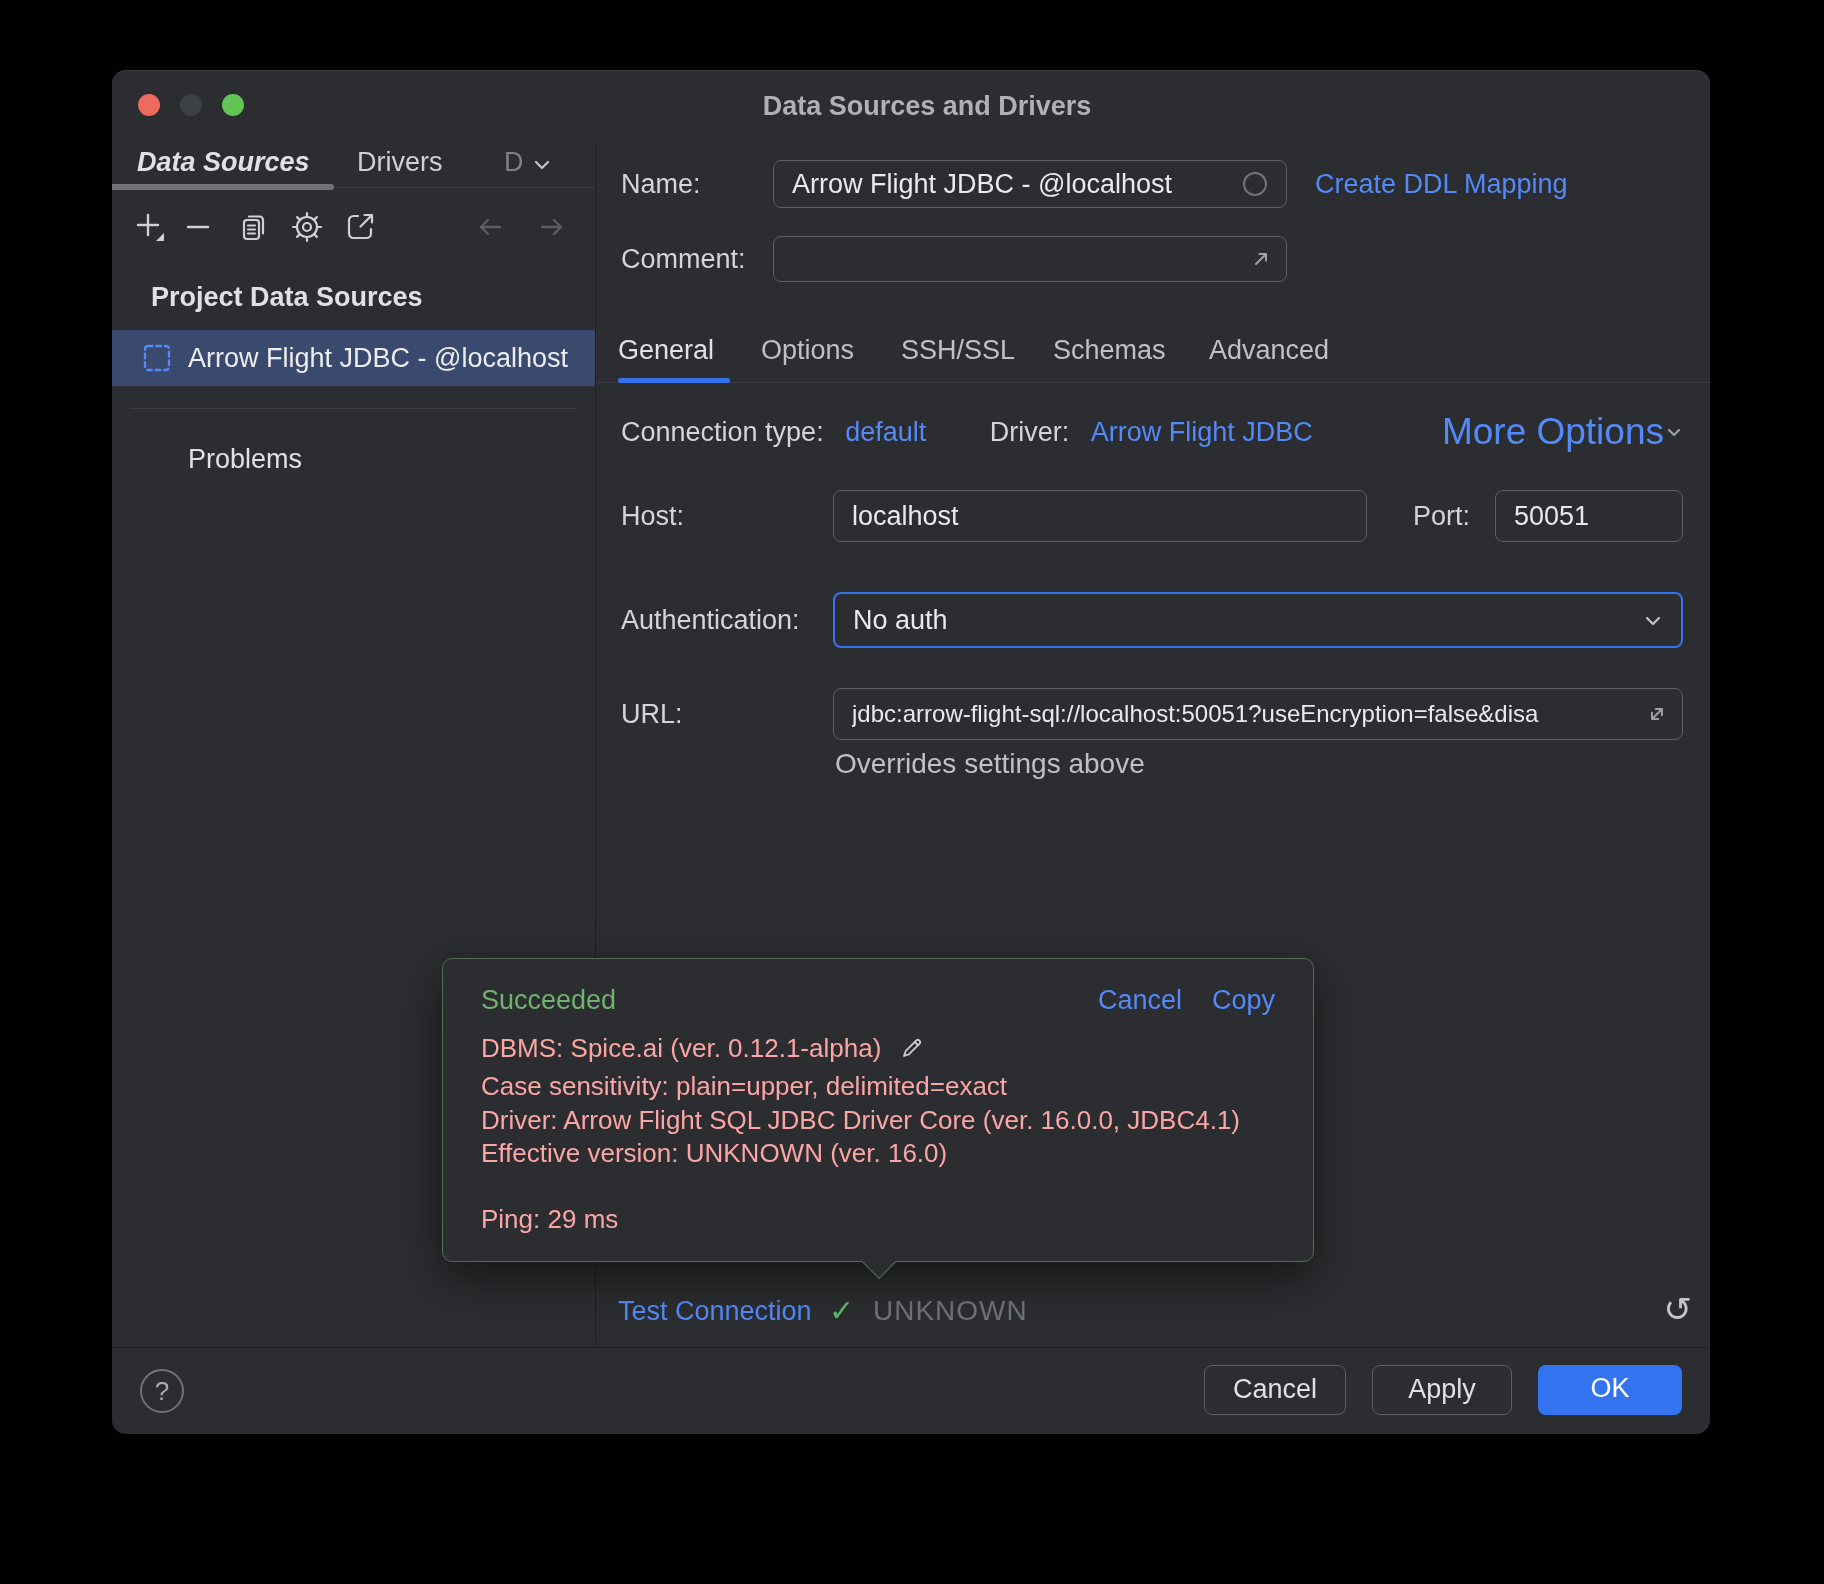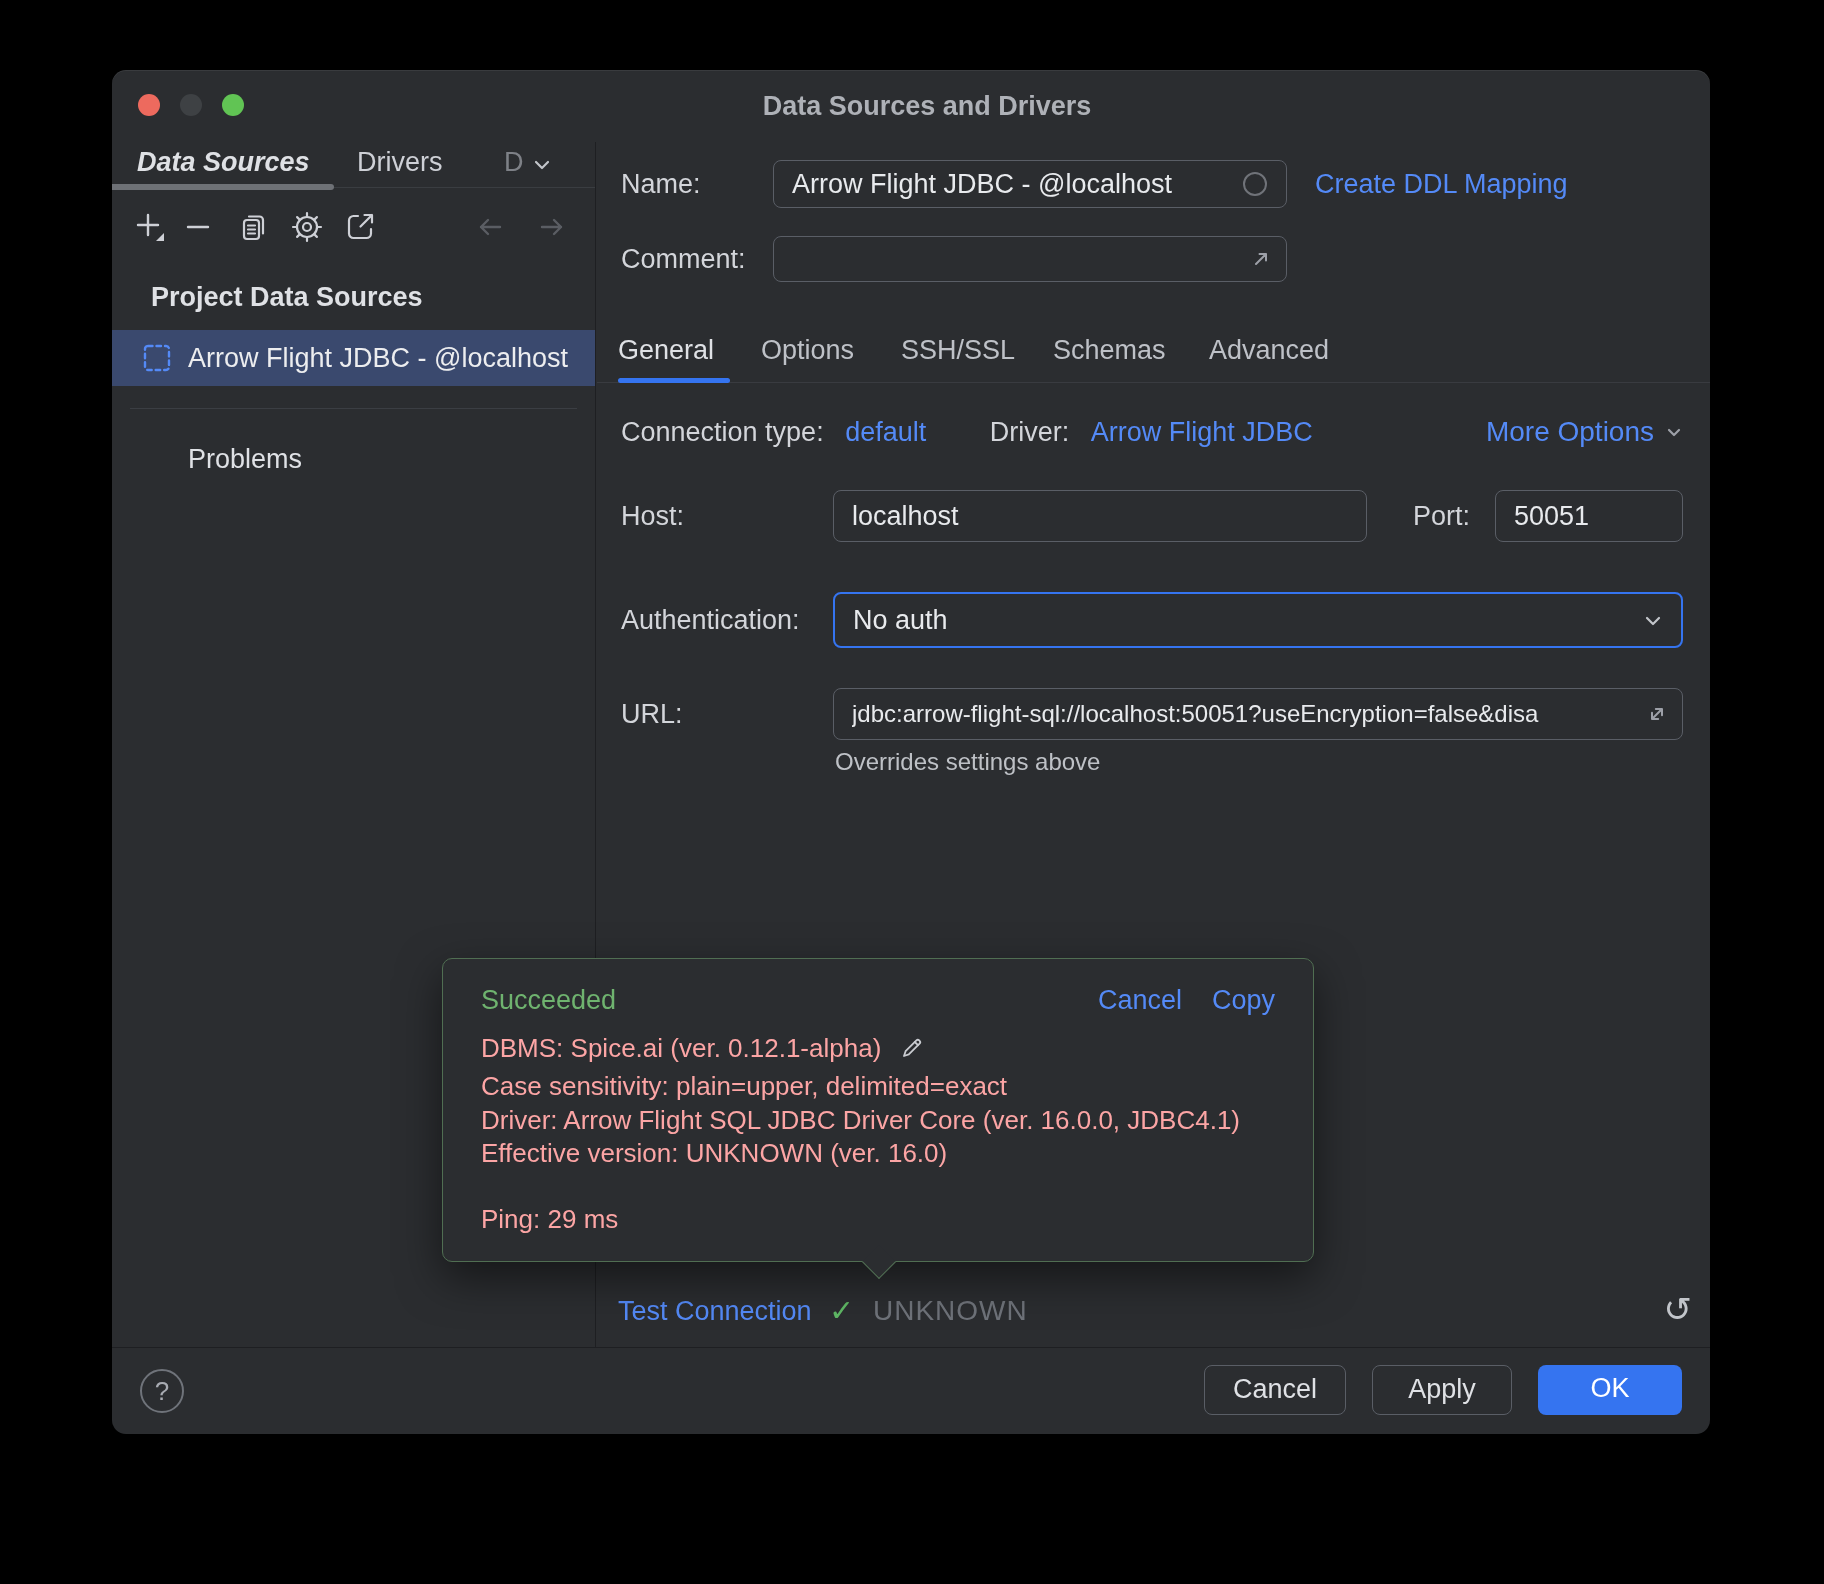--- a/index.html
+++ b/index.html
@@ -75,37 +75,37 @@
   .tab-underline { position:absolute; left:21px; top:236px; width:112px; height:5px;
     background:#3574F0; border-radius:3px; }
   .tabs-divider { position:absolute; left:0; top:240px; right:0; height:1px; background:#393B40; }
 
   .conn-row { position:absolute; left:24px; top:262px; height:56px; line-height:56px;
     font-size:27px; white-space:nowrap; }
   .conn-row .lbl { color:#D3D5DA; }
   .conn-row .blue { color:#548AF7; cursor:pointer; }
   .conn-row .sp1 { margin-left:14px; } .conn-row .sp2 { margin-left:56px; }
   .more-options { position:absolute; right:26px; top:262px; height:56px; line-height:56px;
-    font-size:28px; color:#548AF7; cursor:pointer; white-space:nowrap; display:flex; align-items:center; gap:10px; }
+    font-size:37px; color:#548AF7; cursor:pointer; white-space:nowrap; display:flex; align-items:center; }
 
   .host-label { left:24px; top:348px; height:52px; line-height:52px; }
   .host-field { left:236px; top:348px; width:534px; height:52px; }
   .port-label { left:816px; top:348px; height:52px; line-height:52px; }
   .port-field { left:898px; top:348px; width:188px; height:52px; }
 
   .auth-label { left:24px; top:450px; height:56px; line-height:56px; }
   .auth-select { position:absolute; left:236px; top:450px; width:850px; height:56px;
     border:2px solid #3574F0; border-radius:8px; cursor:pointer; }
   .auth-value { position:absolute; left:18px; top:0; height:52px; line-height:52px; font-size:27px; color:#E8EAED; }
   .auth-chevron { position:absolute; right:16px; top:15px; }
 
   .url-label { left:24px; top:546px; height:52px; line-height:52px; }
   .url-field { left:236px; top:546px; width:850px; height:52px; font-size:24px; padding-right:44px; }
   .url-expand { position:absolute; left:1046px; top:558px; cursor:pointer; }
-  .url-hint { position:absolute; left:238px; top:606px; font-size:24px; color:#BEC1C6; }
+  .url-hint { position:absolute; left:238px; top:606px; font-size:28px; color:#BEC1C6; }
 
   .test-row { position:absolute; left:0; bottom:0; right:0; height:72px; }
   .test-link { position:absolute; left:21px; top:0; height:72px; line-height:72px; font-size:27px; color:#548AF7; cursor:pointer; }
   .test-check { position:absolute; left:232px; top:0; height:72px; line-height:72px; font-size:30px; color:#5FB865; }
   .test-status { position:absolute; left:276px; top:0; height:72px; line-height:72px; font-size:28px; color:#6F737A; letter-spacing:1px; }
   .undo-btn { position:absolute; right:18px; top:0; height:72px; line-height:68px; font-size:34px; color:#C2C5CA; cursor:pointer; }
 
   
   .popup { position:absolute; left:330px; top:888px; width:872px; height:304px; z-index:5;
     background:#2B2D30; border:1px solid #506E52; border-radius:10px;

